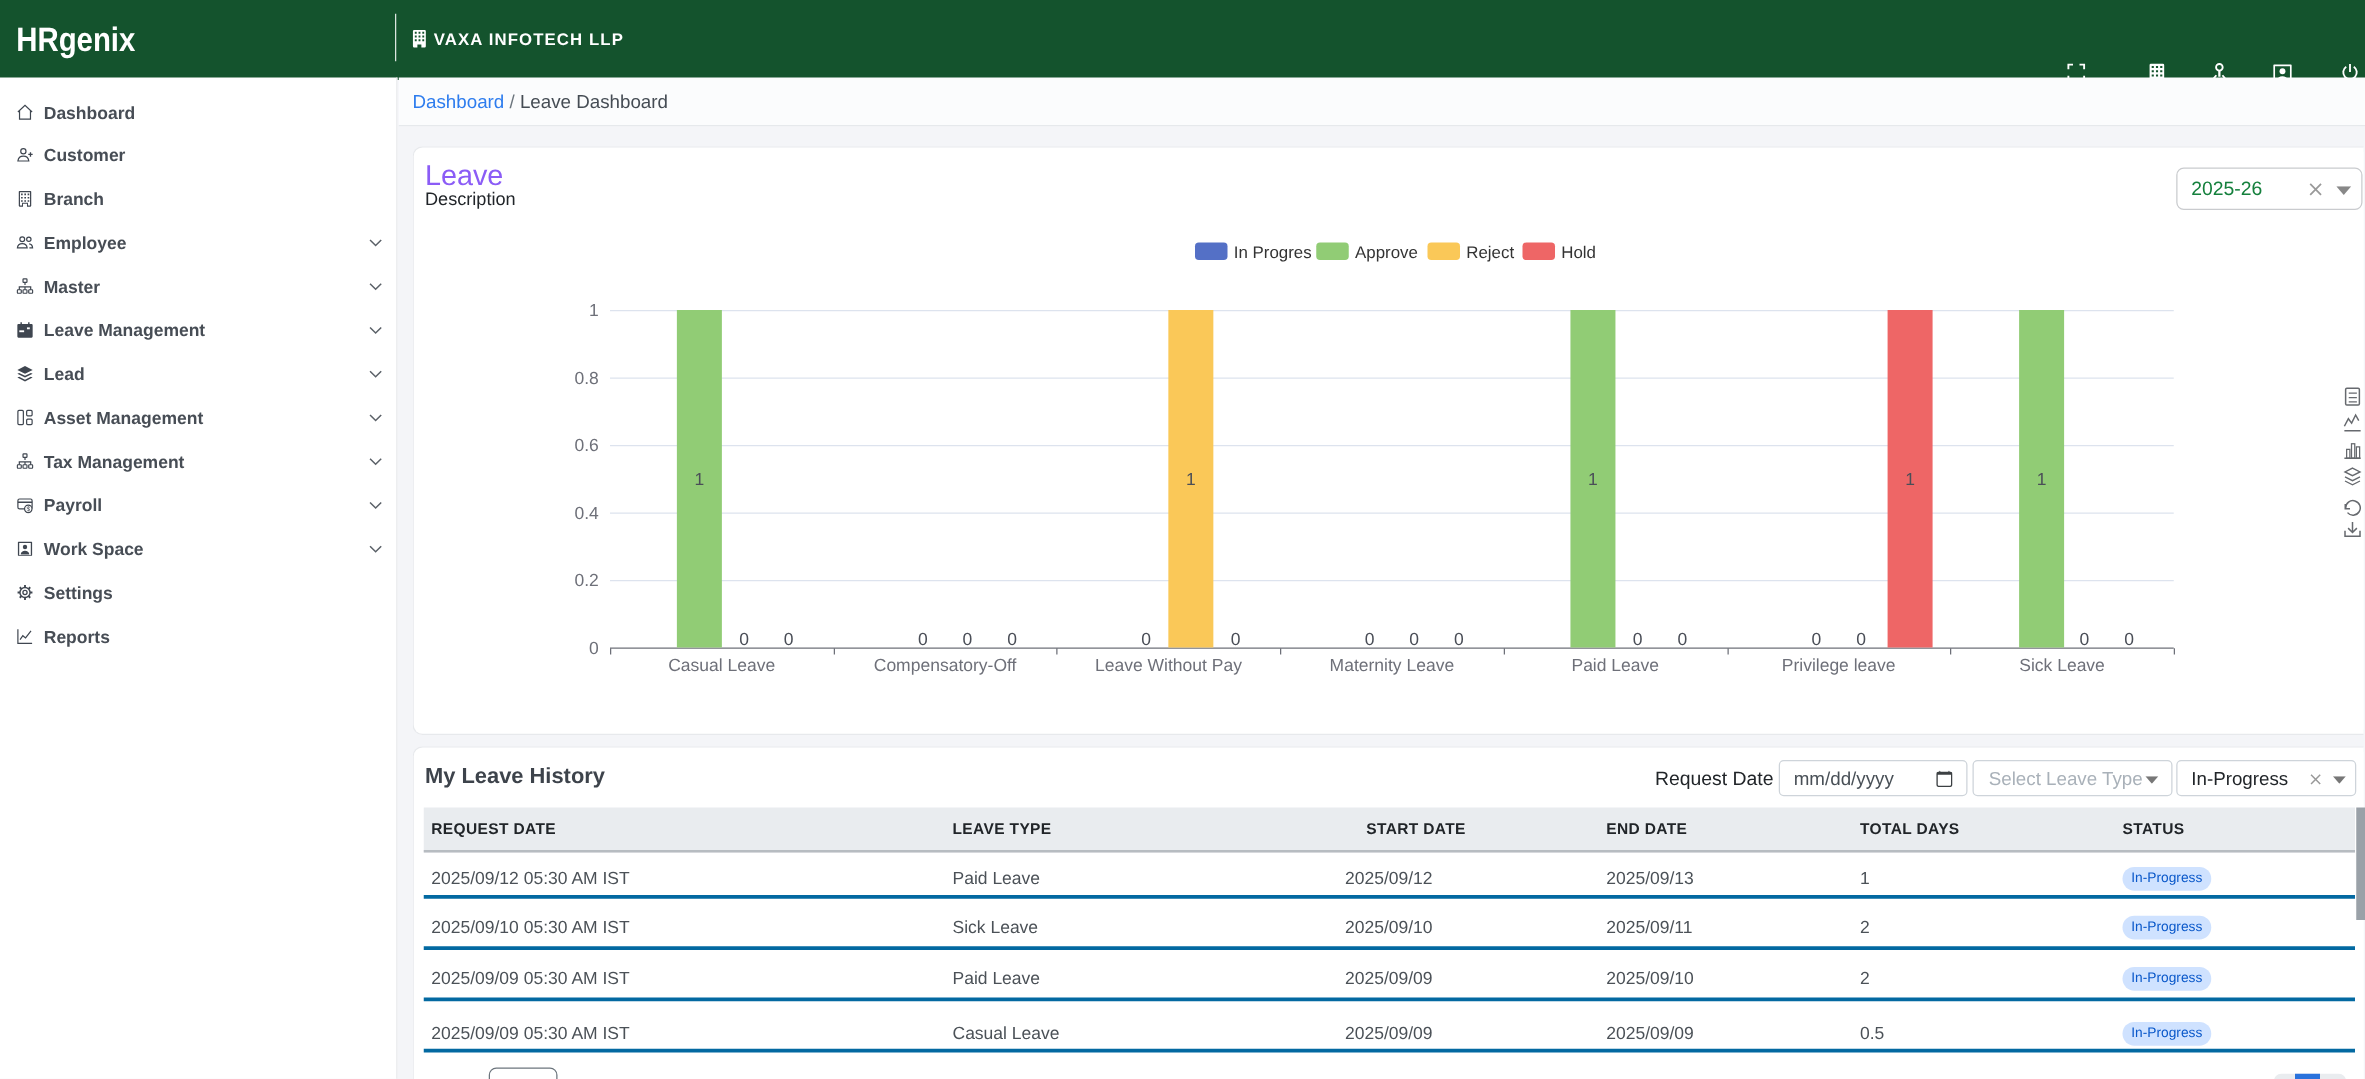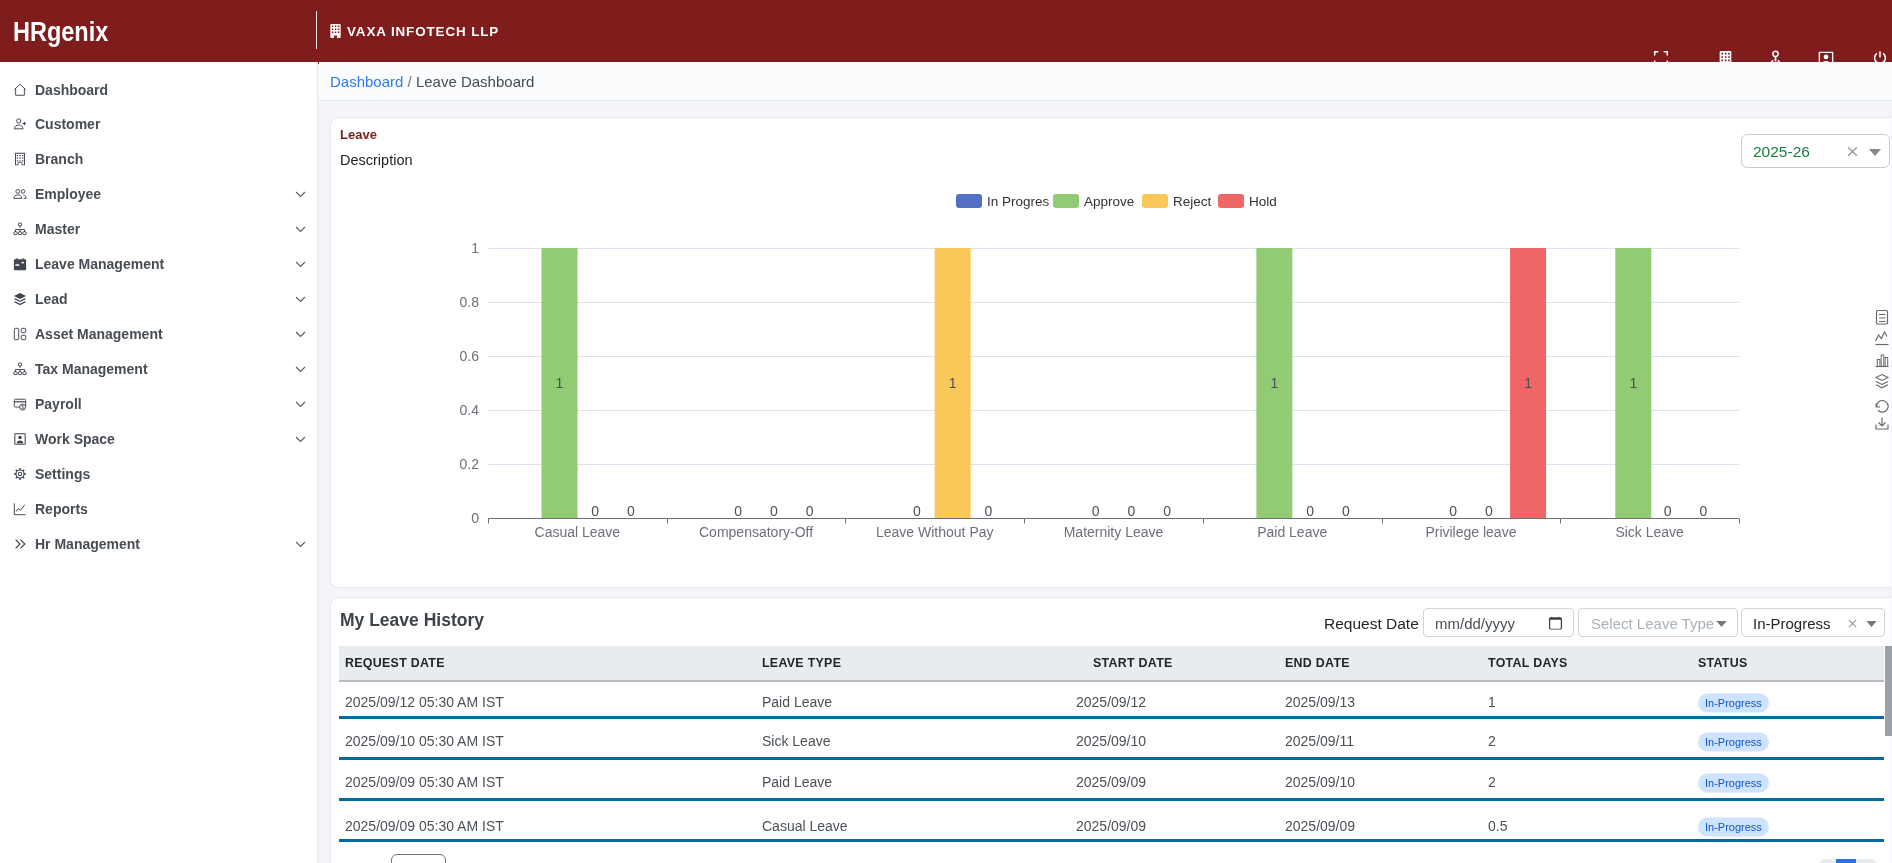--- a/index.html
+++ b/index.html
@@ -1,18 +1,18 @@
 <!DOCTYPE html>
 <html><head>
 <meta charset="utf-8">
 <style>
 * { margin:0; padding:0; box-sizing:border-box; }
 html,body { width:1892px; height:863px; overflow:hidden; font-family:"Liberation Sans", sans-serif; background:#f4f5f8; }
 
-#topbar { position:absolute; left:0; top:0; width:1892px; height:64px; background:#7f1d1d; }
+#topbar { position:absolute; left:0; top:0; width:1892px; height:64px; background:#14532d; }
 #logo { position:absolute; left:13px; top:17px; color:#fff; font-size:27px; font-weight:700; transform:scaleX(.87); transform-origin:0 50%; }
 #topdiv { position:absolute; left:316px; top:11px; width:1px; height:38px; background:rgba(255,255,255,.85); }
 #company { position:absolute; left:328px; top:0; height:62px; display:flex; align-items:center; color:#fff; }
 #company .nm { font-size:13.4px; font-weight:600; letter-spacing:.9px; margin-left:4px; }
 .topbtn { position:absolute; top:0; height:62px; color:#fff; text-align:left;margin-top:39px; }
 .topbtn .lbl { font-size:12.5px; margin-top:3px; white-space:nowrap; }
 .topbtn svg { display:block; margin:11px auto 0; }
 
 #sidebar { position:absolute; left:0; top:62px; width:318px; height:801px; background:#fff; border-right:1px solid #e7e9ec; }
 .mitem { position:absolute; left:0; width:318px; height:35px; }
@@ -22,21 +22,21 @@
 
 #crumb { position:absolute; left:319px; top:62px; width:1573px; height:39px; background:#fbfcfd; border-bottom:1px solid #e6e9ec; }
 #crumb .in { position:absolute; left:11px; top:11px; font-size:15px; }
 #crumb a { color:#2d7cee; text-decoration:none; }
 #crumb .sep { color:#6c757d; }
 #crumb .cur { color:#454c54; }
 
 .card { position:absolute; background:#fff; border:1px solid #e7e9ec; border-radius:8px; }
 #card1 { left:330px; top:117px; width:1561px; height:471px; border-right:none; border-radius:8px 0 0 8px; }
 #card2 { left:330px; top:597px; width:1561px; height:290px; border-right:none; border-radius:8px 0 0 8px; }
-#c1title { position:absolute; left:9px; top:9px; font-size:13px; font-weight:700; color:#7f1d1d; }
+#c1title { position:absolute; left:9px; top:9px; font-size:23px; font-weight:400; color:#8b5cf6; }
 #c1desc { position:absolute; left:9px; top:34px; font-size:14.5px; color:#212529; }
 
 .selbox { position:absolute; background:#fff; border:1px solid #c9cbce; border-radius:6px; }
 
 #c2title { position:absolute; left:9px; top:12px; font-size:17.5px; font-weight:700; color:#3d434b; }
 .thead { position:absolute; left:8px; top:48px; width:1545px; height:36px; background:#e9ecef; border-bottom:2px solid #b7bcc1; }
 .th { position:absolute; top:50%; transform:translateY(-50%); font-size:12.4px; font-weight:700; color:#212529; letter-spacing:.3px; white-space:nowrap; }
 .trow { position:absolute; left:8px; width:1545px; border-bottom:3px solid #0369a1; }
 .td { position:absolute; font-size:14px; color:#4b5157; white-space:nowrap; }
 .badge { position:absolute; background:#cfe2ff; color:#0a58ca; font-size:11px; font-weight:400; border-radius:10px; height:19px; line-height:19px; padding:0 7px; }
@@ -216,29 +216,20 @@
           </g>
         </svg></span>
       <span class="tx">Settings</span>
     </div>
     <div class="mitem" style="top:429.2px;">
       <span class="ic"><svg viewBox="0 0 16 16" width="14" height="14" fill="none" stroke="#3f4650" stroke-width="1.1">
           <path d="M1.5 1.5v13h13"></path>
           <path d="M3.5 11 6 7.5l2.5 2L13.5 3"></path>
         </svg></span>
       <span class="tx">Reports</span>
-    </div>
-    <div class="mitem" style="top:464.1px;">
-      <span class="ic"><svg viewBox="0 0 16 16" width="14" height="14" fill="none" stroke="#3f4650" stroke-width="1.4">
-          <path d="M3 3l5 5-5 5M8.5 3l5 5-5 5"></path>
-        </svg></span>
-      <span class="tx">Hr Management</span>
-      <svg class="ch" viewBox="0 0 16 16" fill="none" stroke="#5b6168" stroke-width="1.5">
-        <path d="M2.5 5.5 8 11l5.5-5.5"></path>
-      </svg>
     </div>
   </div>
 
 <div id="crumb">
     <div class="in"><a>Dashboard</a> <span class="sep">/</span> <span class="cur">Leave Dashboard</span></div>
   </div>
 
 <div class="card" id="card1">
   <div id="c1title">Leave</div>
   <div id="c1desc">Description</div>

